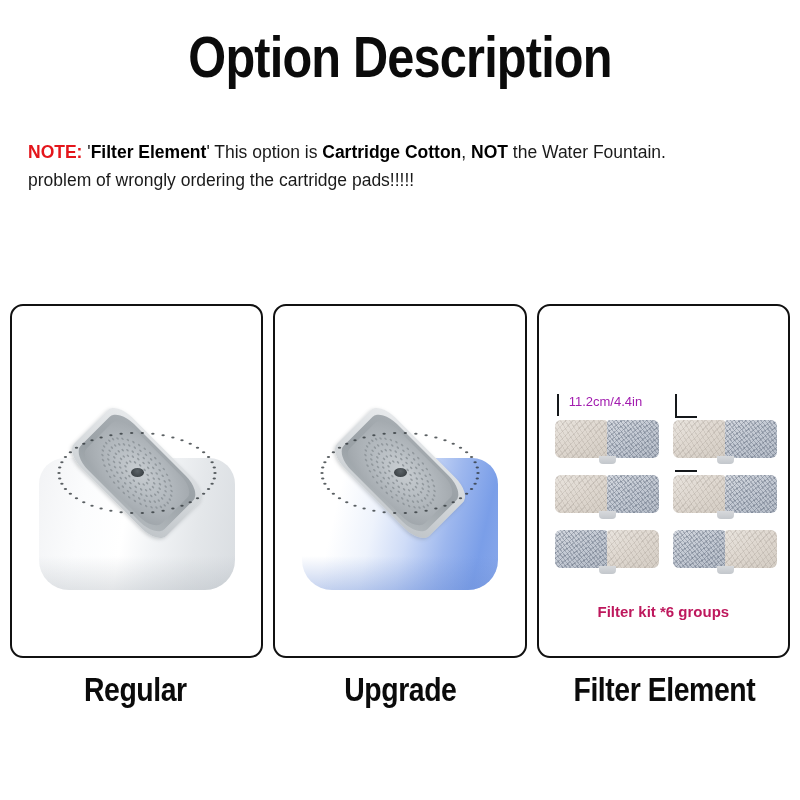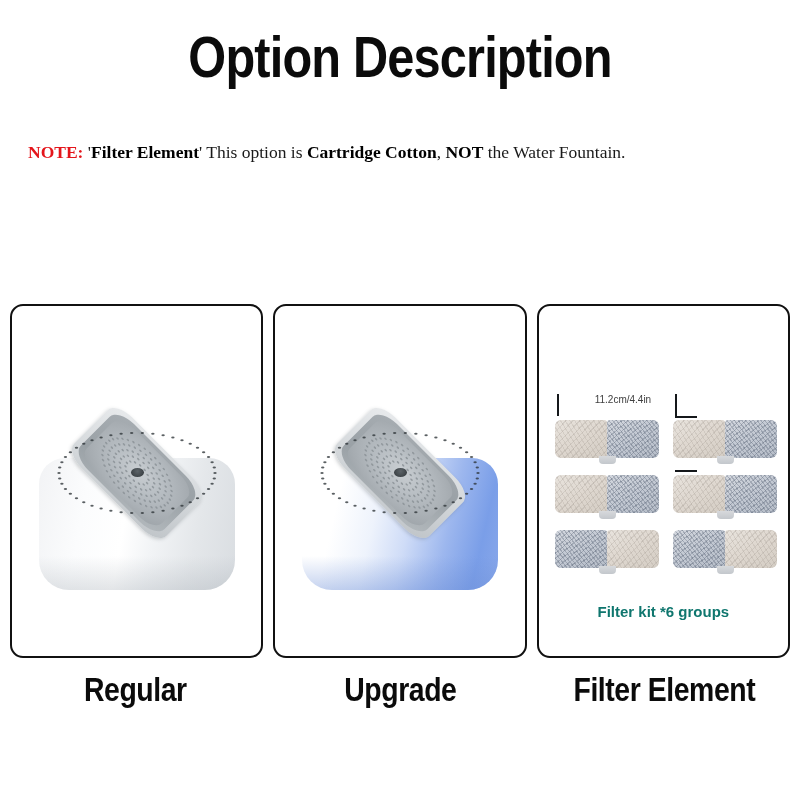--- a/index.html
+++ b/index.html
@@ -34,21 +34,20 @@
 
   
   #note-block {
     position: absolute;
     top: 138px;
     left: 28px;
     width: 756px;
     font-size: 17.5px;
     line-height: 28px;
     color: #1a1a1a;
-    font-family: Liberation Serif, serif;
   }
   #note-block .note-line { white-space: nowrap; }
   #note-block b { font-weight: bold; color: #000; }
   #note-block .note-red {
     color: #e4151b;
     font-weight: bold;
   }
 
   
   #card-row {
@@ -174,21 +173,21 @@
     left: 0;
     width: 100%;
     text-align: center;
     font-size: 16px;
     color: #ea2b30;
     letter-spacing: -0.1px;
   }
   .caption-red { bottom: 12px; }
   .caption-dark {
     bottom: 36px;
-    color: #0f766e;
+    color: #be185d;
     font-weight: bold;
     font-size: 15px;
     letter-spacing: 0;
   }
 
   
   .filter-stage {
     position: absolute;
     left: 16px;
     top: 86px;
@@ -260,24 +259,23 @@
     width: 2px;
     height: 22px;
     background: #15181b;
   }
   .dim-w .tick.t1 { left: 0; }
   .dim-w .tick.t2 { left: 118px; }
   .dim-w .dim-label {
     position: absolute;
     left: 12px;
     top: 2px;
-    font-size: 10px;
-    color: #404040;
+    font-size: 13px;
+    color: #a21caf;
     white-space: nowrap;
-    margin-left: 26px;
   }
   .dim-h {
     position: absolute;
     left: 120px;
     top: 24px;
     width: 96px;
     height: 58px;
   }
   .dim-h .bar {
     position: absolute;
@@ -319,20 +317,21 @@
     letter-spacing: -0.5px;
   }
 </style>
 </head>
 <body>
 
 <div id="page-title">Option Description</div>
 
 <div id="note-block">
   <div class="note-line"><span class="note-red">NOTE:</span><span> '</span><b>Filter Element</b><span>' This option is </span><b>Cartridge Cotton</b><span>, </span><b>NOT</b><span> the Water Fountain.</span></div>
+  <div class="note-line"><span>problem of wrongly ordering the cartridge pads!!!!!</span></div>
 </div>
 
 <div id="card-row">
 
   <div class="card">
     <div class="fountain-stage">
       <div class="fountain-body"></div>
       <div class="lid-wrap">
         <div class="lid-outer"></div>
         <div class="lid-inner"></div>

